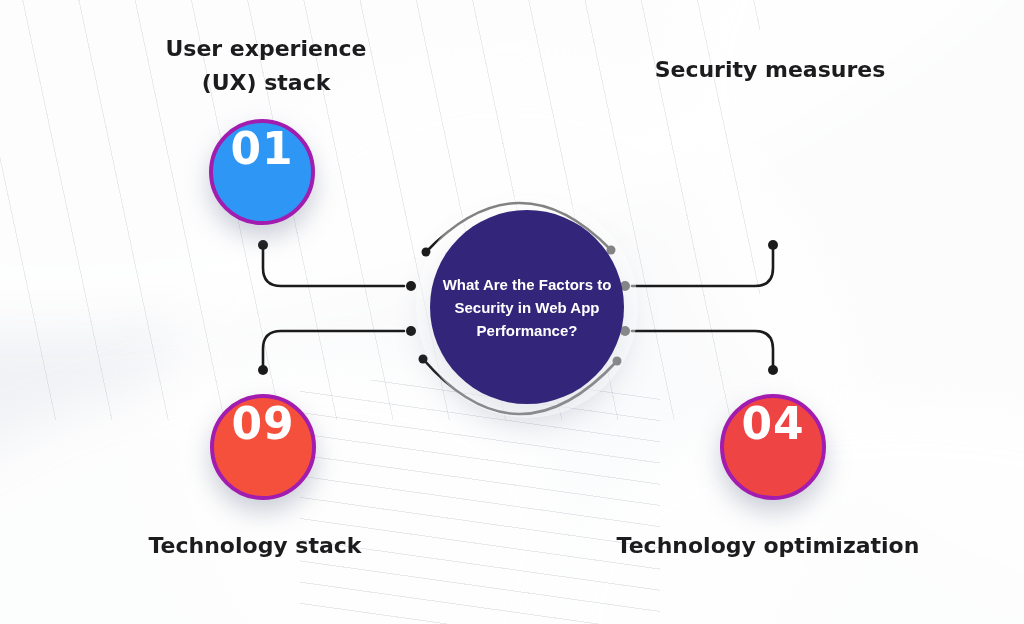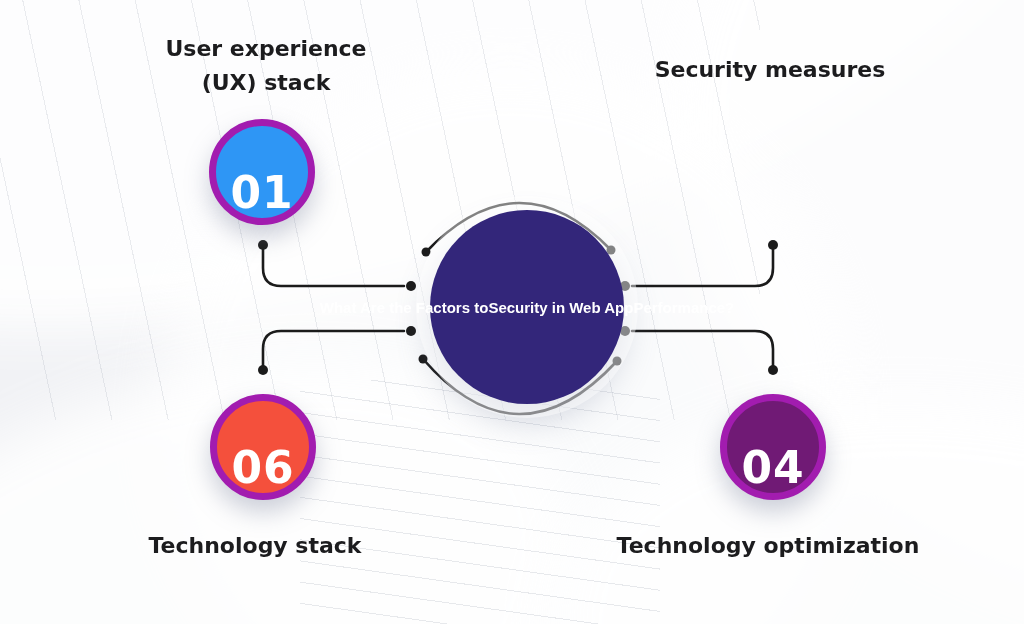--- a/index.html
+++ b/index.html
@@ -22,32 +22,32 @@
   }
   .hairlines.hl-bottom{
     left:300px;top:380px;width:360px;height:244px;opacity:.55;
     background:repeating-linear-gradient(8deg,transparent 0 20px,rgba(150,158,172,.4) 20px 21px);
   }
   
   .wires{position:absolute;left:0;top:0;width:1024px;height:624px;z-index:2;pointer-events:none;}
   
   .center-circle{
     position:absolute;left:430px;top:210px;width:194px;height:194px;border-radius:50%;
-    z-index:3;display:flex;flex-direction:row;align-items:center;justify-content:center;
+    z-index:3;display:flex;flex-direction:column;align-items:center;justify-content:center;
     box-shadow:0 0 0 14px rgba(255,255,255,.45), 0 16px 34px rgba(110,120,150,.3);
     text-align:center;
   }
   .center-circle .q-line{
     font-family:"Liberation Sans",sans-serif;font-weight:700;font-size:15px;line-height:23px;
     white-space:nowrap;
   }
   
   .num-circle{
     position:absolute;width:106px;height:106px;border-radius:50%;box-sizing:border-box;
-    border:7px solid #a21caf;z-index:3;display:flex;align-items:flex-end;justify-content:center;
+    border:4px solid #a21caf;z-index:3;display:flex;align-items:flex-start;justify-content:center;
     box-shadow:0 12px 24px rgba(120,130,155,.38);
   }
   .num-circle .num{
     color:#ffffff;font-weight:800;font-size:44px;letter-spacing:1px;
     font-family:"DejaVu Sans","Liberation Sans",sans-serif;
   }
   .nc1{left:209px;top:119px;}
   .nc2{left:720px;top:119px;}
   .nc3{left:210px;top:394px;}
   .nc4{left:720px;top:394px;}
@@ -111,22 +111,22 @@
   </div>
 
   <div class="factor-label fl1">User experience (UX) stack</div>
   <div class="num-circle nc1" style="background: rgb(46, 150, 245);">
     <span class="num">01</span>
   </div>
 
   <div class="factor-label fl2">Security measures</div>
 
   <div class="num-circle nc3" style="background: rgb(244, 80, 60);">
-    <span class="num">06</span>
+    <span class="num">09</span>
   </div>
   <div class="factor-label fl3">Technology stack</div>
 
-  <div class="num-circle nc4" style="background: #701a75;">
+  <div class="num-circle nc4" style="background: #ef4444;">
     <span class="num">04</span>
   </div>
   <div class="factor-label fl4">Technology optimization</div>
 
 </div>
 
 </body></html>

